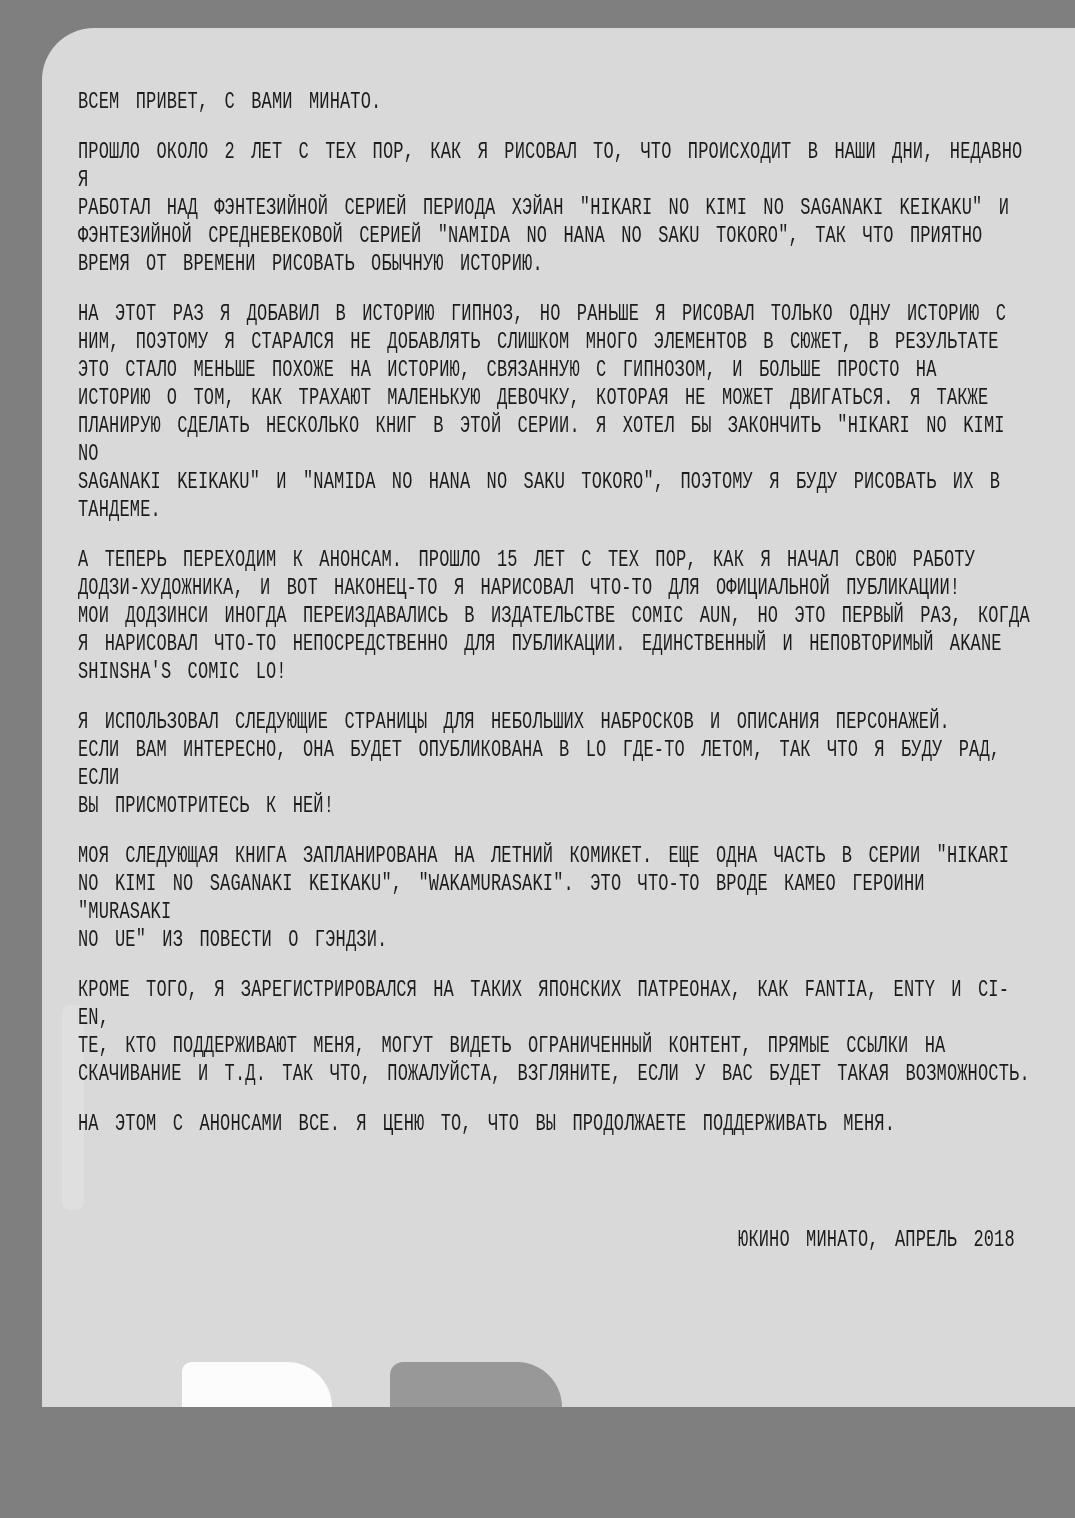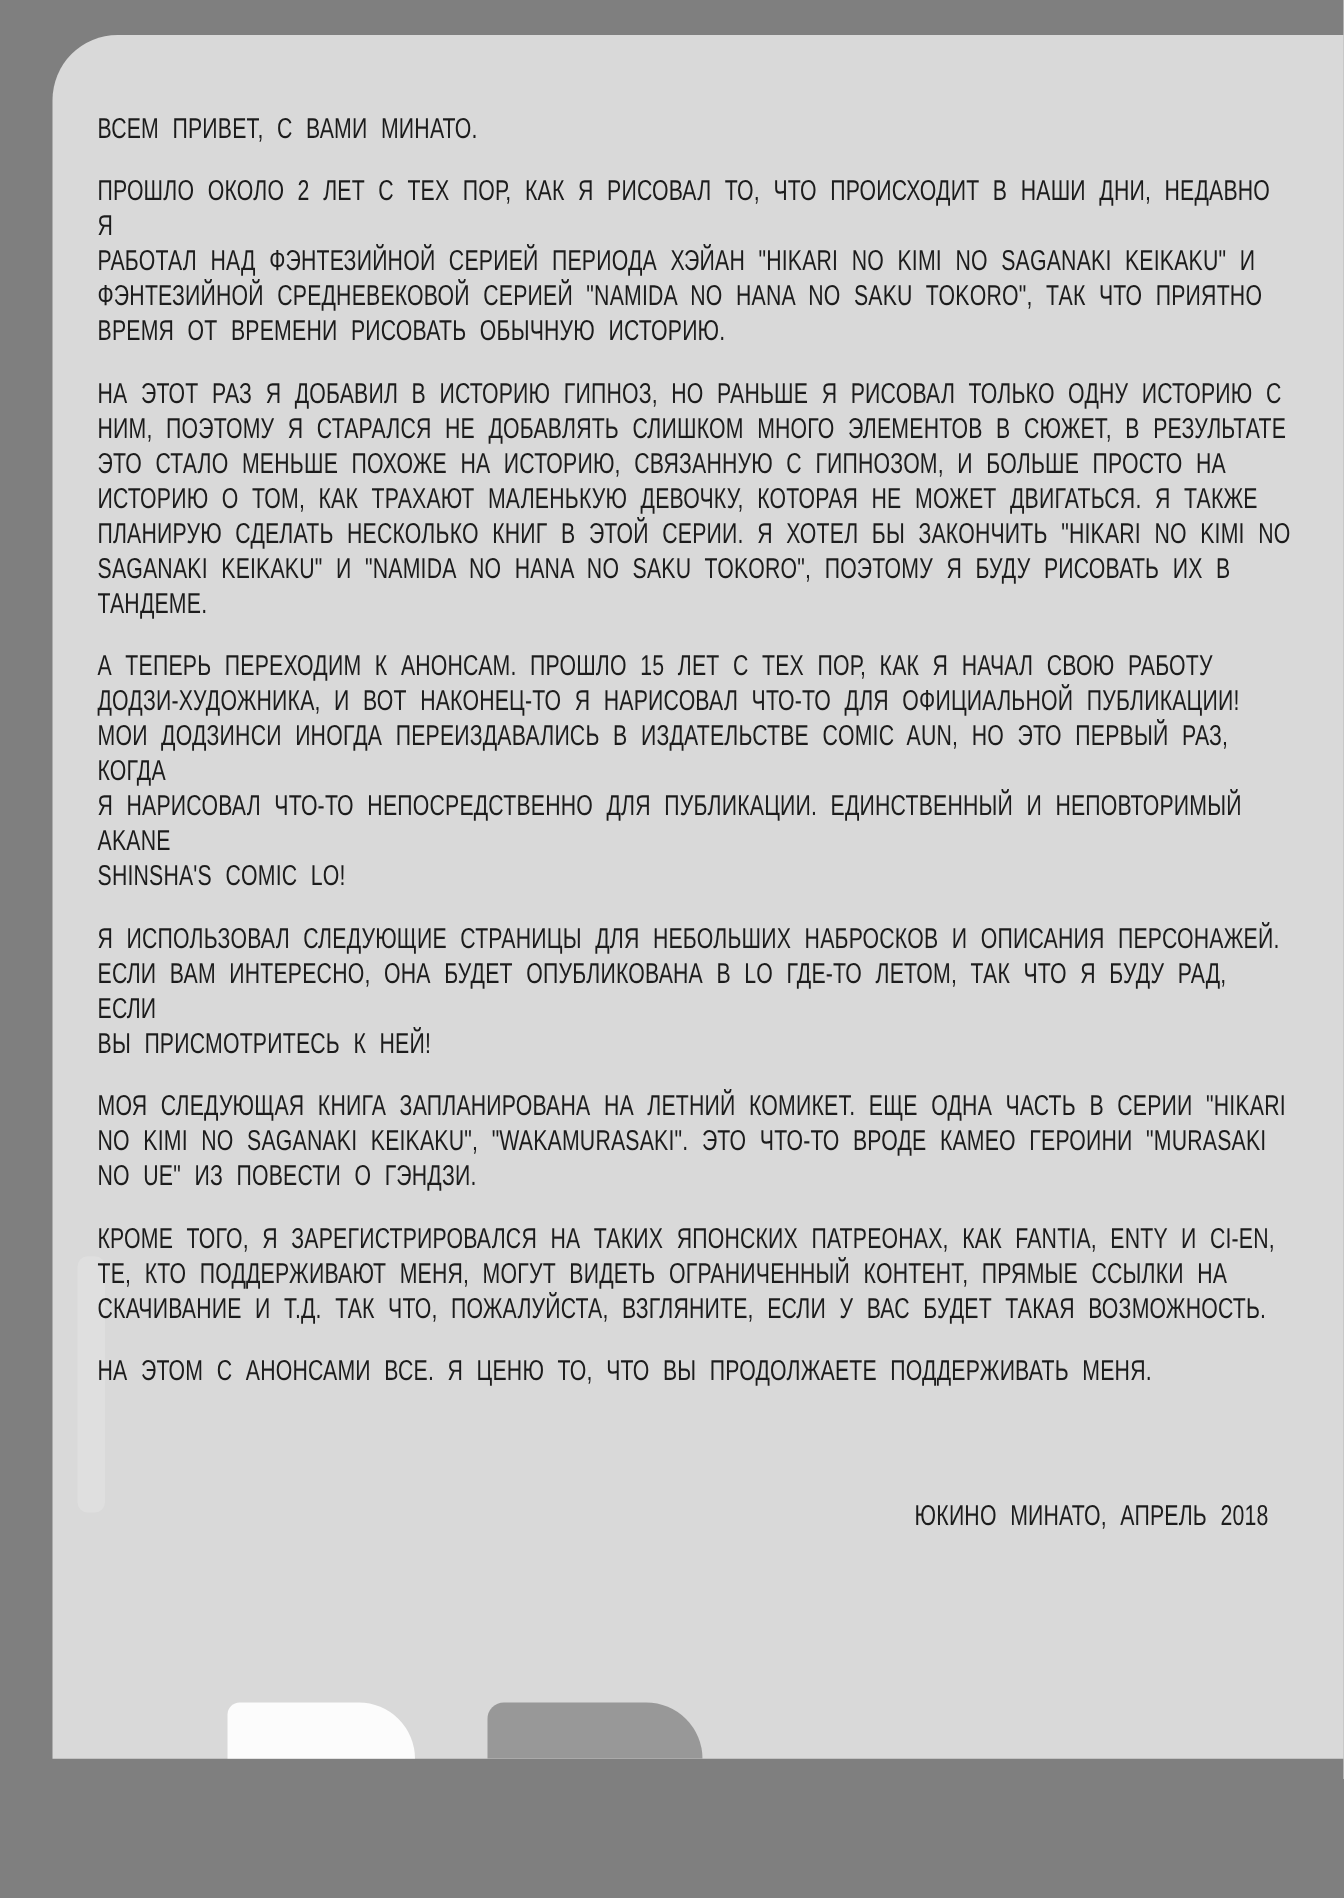--- a/index.html
+++ b/index.html
@@ -20,20 +20,21 @@
     width: 1075px; height: 1518px;
     background: var(--bg, #7f7f7f);
   }
   .paper {
     position: absolute;
     left: 42px; top: 28px;
     width: 1033px; height: 1379px;
     background: var(--paper, #d9d9d9);
     border-top-left-radius: 52px;
     overflow: hidden;
+    font-family: Liberation Mono, monospace;
   }
   .text-area {
     position: absolute;
     left: 36px; top: 60px;
     width: 1290px;
     transform: scaleX(0.74);
     transform-origin: top left;
     color: var(--ink, #1c1c1c);
     font-size: 23px;
     line-height: 28px;

